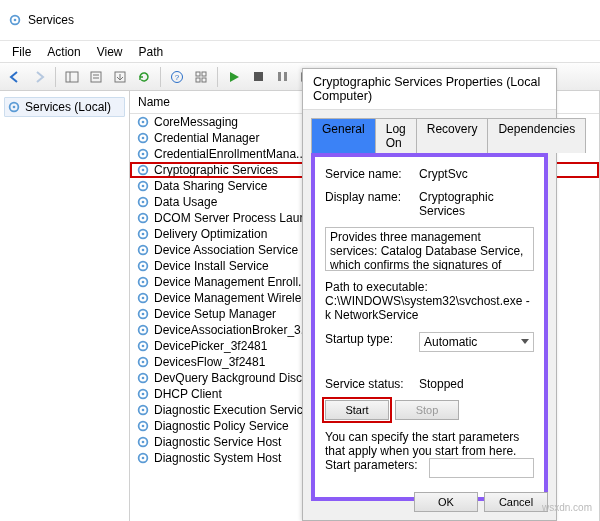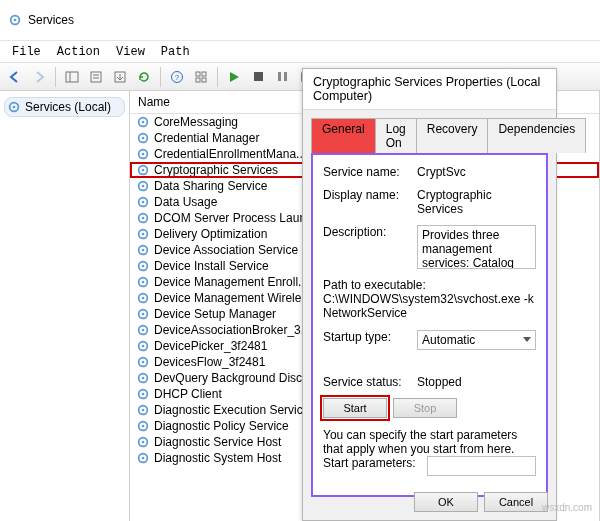--- a/index.html
+++ b/index.html
@@ -3,44 +3,44 @@
   <meta charset="utf-8">
   <style>
     * { box-sizing: border-box; margin: 0; padding: 0; }
     body { font-family: "Segoe UI", Tahoma, sans-serif; font-size: 12px; color: #000; background: #fff; width: 600px; height: 521px; overflow: hidden; position: relative; }
     
     .titlebar { height: 41px; display: flex; align-items: center; padding: 0 8px; background: #fff; border-bottom: 1px solid #e5e5e5; }
     .titlebar .icon { margin-right: 6px; color: #6fa8dc; }
     .titlebar .title { font-size: 12px; }
     
     .menubar { height: 22px; display: flex; align-items: center; padding: 0 4px; background: #fff; border-bottom: 1px solid #e0e0e0; }
-    .menubar .item { padding: 2px 8px; cursor: default; font-family: Liberation Mono, monospace; }
+    .menubar .item { padding: 2px 8px; cursor: default; }
     
     .toolbar { height: 28px; display: flex; align-items: center; padding: 0 4px; gap: 2px; background: linear-gradient(#fdfdfd,#ececec); border-bottom: 1px solid #d0d0d0; }
     .toolbar .tb { width: 22px; height: 22px; display: inline-flex; align-items: center; justify-content: center; border: 1px solid transparent; }
     .toolbar .sep { width: 1px; height: 20px; background: #ccc; margin: 0 3px; }
     
     .content { display: flex; height: calc(521px - 28px - 22px - 28px); }
     
     .leftpane { width: 130px; border-right: 1px solid #d0d0d0; padding: 6px 4px; }
-    .leftpane .row { display: flex; align-items: center; gap: 4px; padding: 2px 2px; background: #eef3fb; border: 1px solid #cde; border-radius: 8px; }
+    .leftpane .row { display: flex; align-items: center; gap: 4px; padding: 2px 2px; background: #eef3fb; border: 1px solid #cde; border-radius: 1px; }
     
     .midpane { flex: 1; border-right: 1px solid #d0d0d0; }
     .midpane .header { padding: 4px 8px; border-bottom: 1px solid #e0e0e0; }
     .midpane .list { overflow: hidden; }
     .listrow { display: flex; align-items: center; gap: 4px; padding: 1px 6px; white-space: nowrap; cursor: default; }
     .listrow.selected { outline: 2px solid #c00; outline-offset: -2px; }
     .gear { width: 14px; height: 14px; flex: 0 0 14px; }
     
     .dialog { position: absolute; left: 302px; top: 68px; width: 255px; height: 453px; background: #f0f0f0; border: 1px solid #b5b5b5; box-shadow: -1px 0 4px rgba(0,0,0,.15); }
     .dialog .dtitle { padding: 6px 10px; font-size: 12.5px; background: #fff; border-bottom: 1px solid #ddd; }
     .tabs { display: flex; margin: 8px 8px 0 8px; }
     .tab { padding: 3px 10px; font-size: 12px; border: 1px solid #b5b5b5; border-bottom: none; background: #f0f0f0; margin-right: -1px; position: relative; }
-    .tab.active { background: #ef4444; z-index: 2; text-align: right; }
-    .tabbody { margin: 0 8px 8px 8px; background: #fff; border: 2px solid #8b5cf6; padding: 10px; min-height: 340px; position: relative; }
+    .tab.active { background: #3b82f6; z-index: 2; text-align: right; }
+    .tabbody { margin: 0 8px 8px 8px; background: #fff; border: 4px solid #8b5cf6; padding: 10px; min-height: 340px; position: relative; }
     
     .field { display: flex; align-items: flex-start; margin-bottom: 9px; font-size: 12px; }
     .field .lab { width: 94px; flex: 0 0 94px; }
     .field .val { flex: 1; }
     .descbox { border: 1px solid #bfbfbf; padding: 2px 4px; font-size: 12px; height: 44px; overflow: hidden; background: #fff; }
     .pathblock { font-size: 12px; margin: 4px 0 10px 0; }
     .combo { border: 1px solid #bfbfbf; background: #fff; padding: 2px 18px 2px 4px; position: relative; }
     .combo::after { content: ""; position: absolute; right: 4px; top: 6px; border-left: 4px solid transparent; border-right: 4px solid transparent; border-top: 5px solid #555; }
     
     .btnrow { display: flex; gap: 6px; margin: 4px 0 10px 0; }
@@ -335,21 +335,20 @@
   <div class="tabbody">
     <div class="field">
       <div class="lab">Service name:</div>
       <div class="val">CryptSvc</div>
     </div>
     <div class="field">
       <div class="lab">Display name:</div>
       <div class="val">Cryptographic Services</div>
     </div>
     <div class="field">
-      <div class="lab">Description:</div>
       <div class="val descbox">Provides three management services: Catalog Database Service, which confirms the signatures of Windows files and allows new programs</div>
     </div>
     <div class="pathblock">
       <div>Path to executable:</div>
       <div>C:\WINDOWS\system32\svchost.exe -k NetworkService</div>
     </div>
     <div class="field">
       <div class="lab">Startup type:</div>
       <div class="val combo">Automatic</div>
     </div>

